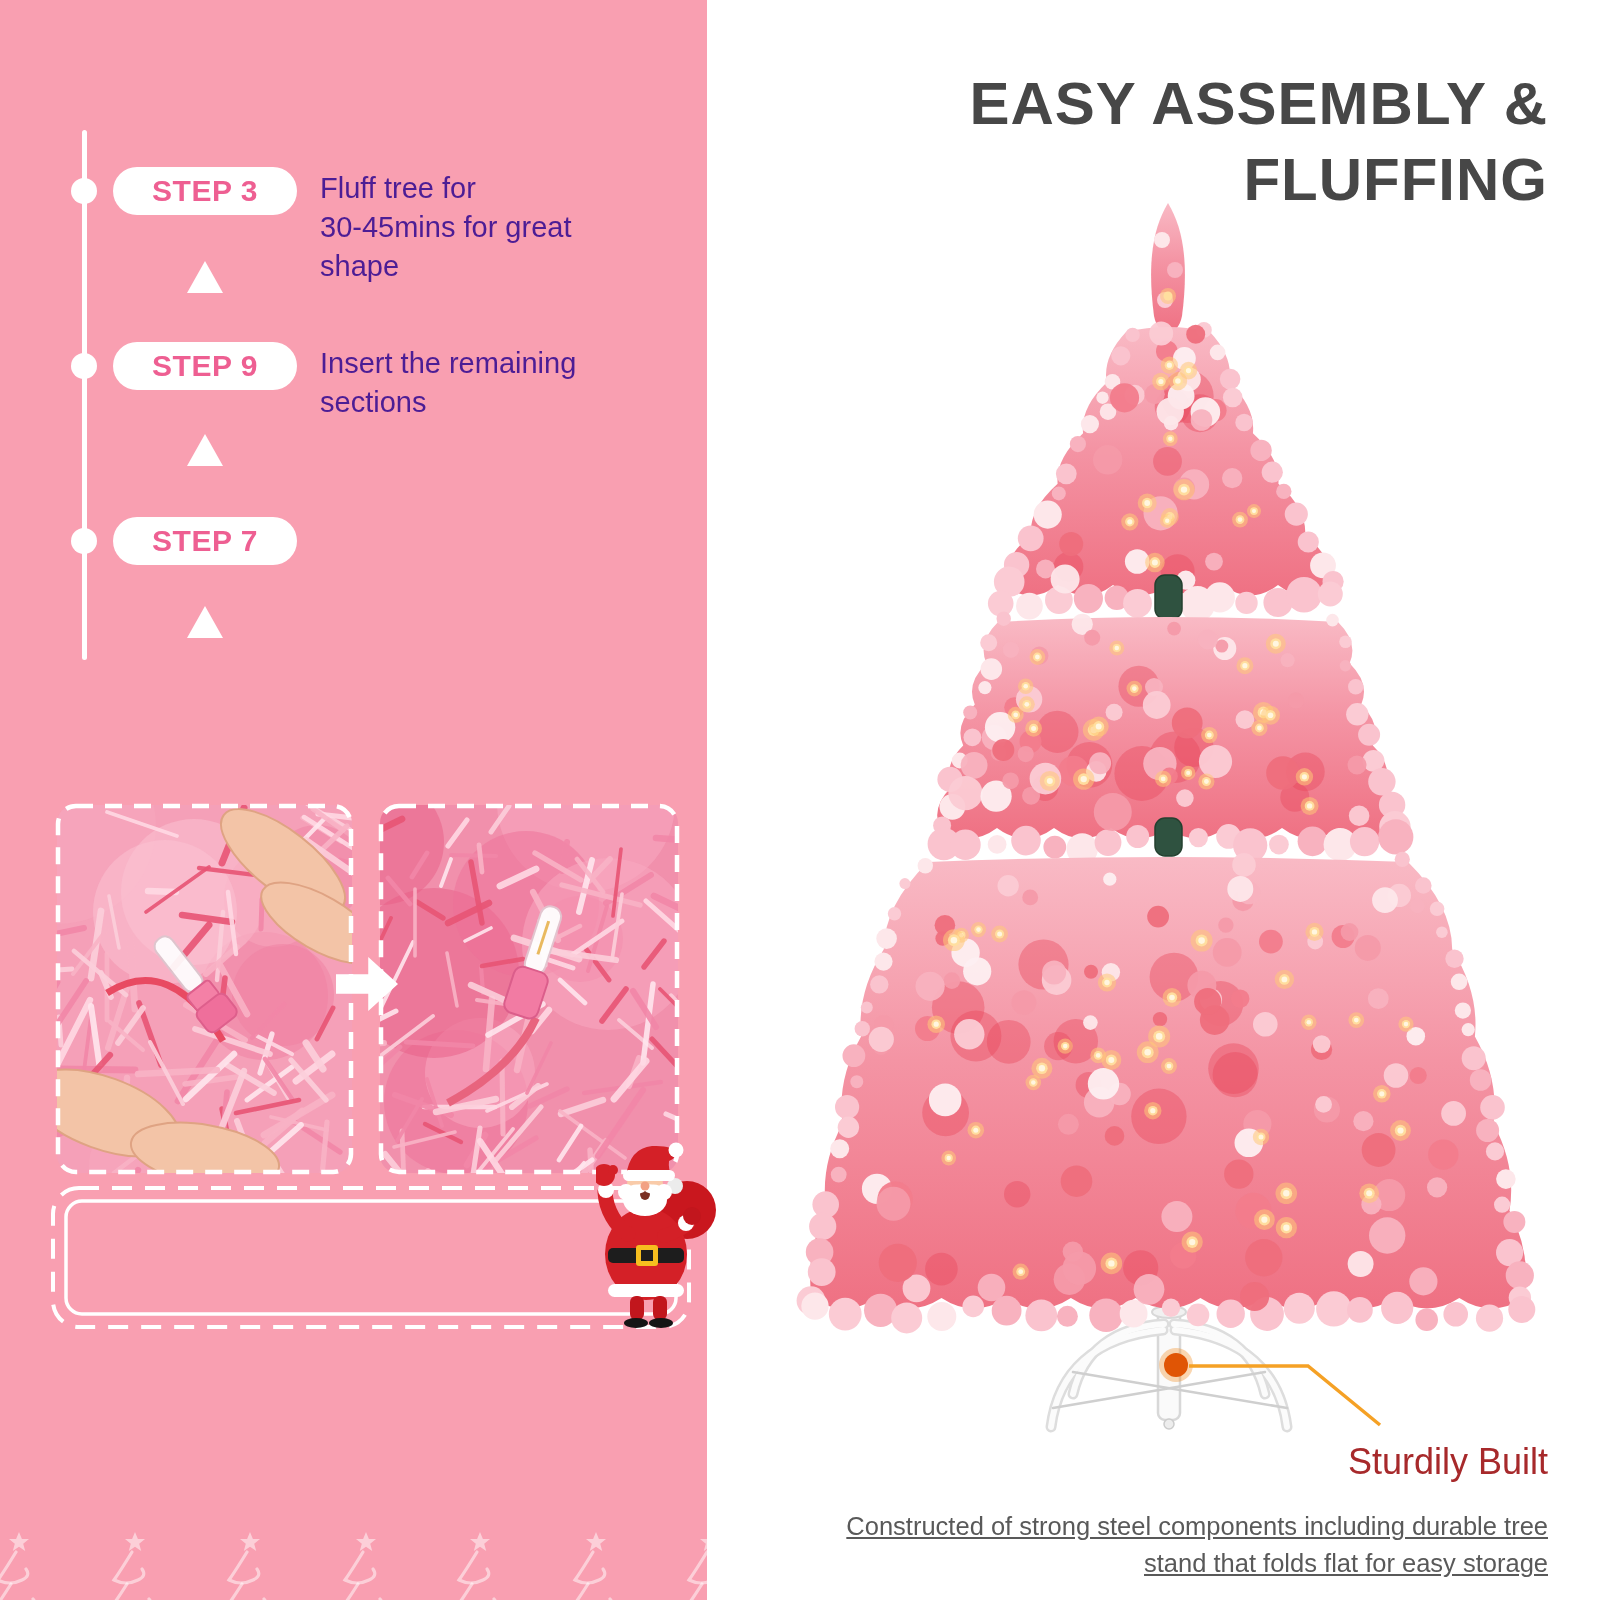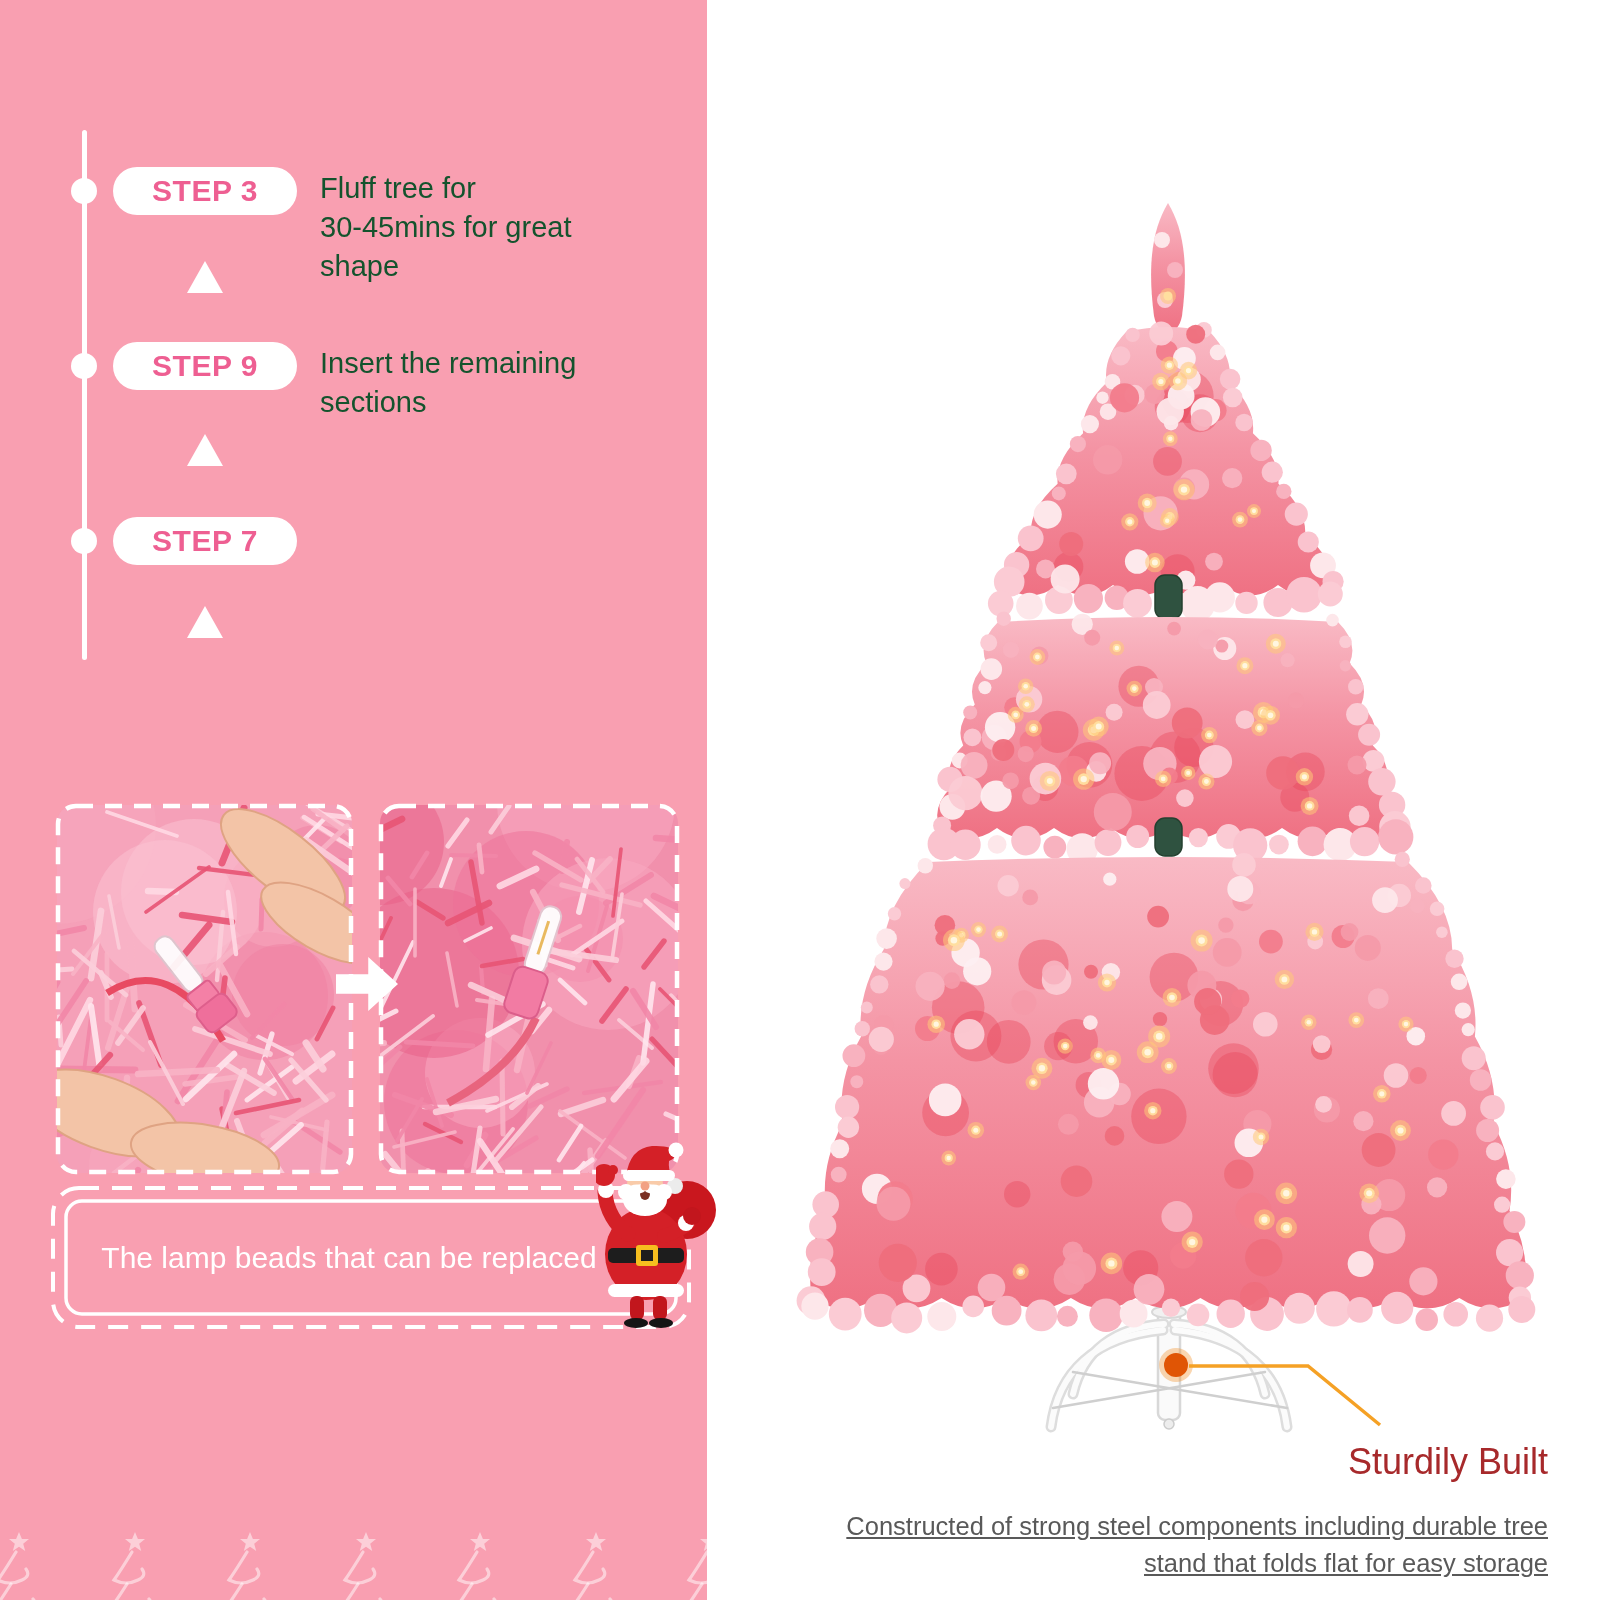--- a/index.html
+++ b/index.html
@@ -7,21 +7,21 @@
           font-family:"Liberation Sans",sans-serif;}
   
   .left-panel{position:absolute;left:0;top:0;width:707px;height:1600px;background:#F99FB1;}
   .tl-line{position:absolute;left:82px;top:130px;width:5px;height:530px;background:#fff;border-radius:3px;}
   .tl-dot{position:absolute;left:71px;width:26px;height:26px;border-radius:50%;background:#fff;}
   .pill{position:absolute;left:113px;width:184px;height:48px;background:#fff;border-radius:26px;
         display:flex;align-items:center;justify-content:center;color:#EE5F92;font-weight:bold;
         font-size:30px;letter-spacing:.5px;}
   .tri{position:absolute;left:187px;width:0;height:0;border-left:18px solid transparent;
        border-right:18px solid transparent;border-bottom:32px solid #fff;}
-  .sdesc{position:absolute;left:320px;width:400px;color:#14532d;font-size:29px;line-height:39px;
+  .sdesc{position:absolute;left:320px;width:400px;color:#4c1d95;font-size:29px;line-height:39px;
          white-space:pre-line;}
   .photo{position:absolute;top:803px;}
   .arrow{position:absolute;left:336px;top:957px;width:62px;height:54px;background:#fff;
          clip-path:polygon(0 32%,52% 32%,52% 0,100% 50%,52% 100%,52% 68%,0 68%);}
   .banner-svg{position:absolute;left:45px;top:1181px;}
   .banner-text{position:absolute;left:66px;top:1201px;width:610px;height:113px;display:flex;
                align-items:center;justify-content:center;padding-right:44px;box-sizing:border-box;
                color:#fff;font-size:30px;}
   .santa{position:absolute;left:596px;top:1130px;}
   .deco{position:absolute;left:0;top:1480px;}
@@ -304,21 +304,20 @@
           </g>
         </g>
         <rect x="3" y="3" width="296" height="366" rx="18" fill="none" stroke="#fff" stroke-width="4.5" stroke-dasharray="17 12"></rect>
       </svg>
     <div class="arrow"></div>
 
     <svg class="banner-svg" width="652" height="152">
       <rect x="8" y="7" width="636" height="139" rx="26" fill="none" stroke="#fff" stroke-width="4" stroke-dasharray="20 13"></rect>
       <rect x="21" y="20" width="610" height="113" rx="16" fill="none" stroke="#fff" stroke-width="3.5"></rect>
     </svg>
-    <div class="banner-text">The lamp beads that can be replaced</div>
 
     <svg class="santa" width="120" height="200" viewBox="0 0 120 200">
       <circle cx="91" cy="80" r="29" fill="#C9171E"></circle>
       <circle cx="79" cy="56" r="8" fill="#ECECEC"></circle>
       <ellipse cx="50" cy="124" rx="41" ry="46" fill="#D42027"></ellipse>
       <rect x="12" y="154" width="76" height="13" rx="6.5" fill="#fff"></rect>
       <rect x="34" y="166" width="14" height="24" rx="6" fill="#C2161D"></rect>
       <rect x="57" y="166" width="14" height="24" rx="6" fill="#C2161D"></rect>
       <ellipse cx="40" cy="193" rx="12" ry="5" fill="#151515"></ellipse>
       <ellipse cx="65" cy="193" rx="12" ry="5" fill="#151515"></ellipse>
@@ -361,20 +360,22 @@
         <use href="#decoTree" transform="translate(19,62)"></use>
         <use href="#decoTree" transform="translate(135,62)"></use>
         <use href="#decoTree" transform="translate(250,62)"></use>
         <use href="#decoTree" transform="translate(366,62)"></use>
         <use href="#decoTree" transform="translate(480,62)"></use>
         <use href="#decoTree" transform="translate(596,62)"></use>
         <use href="#decoTree" transform="translate(710,62)"></use>
       </svg>
   </div>
 
+  <div class="title">EASY ASSEMBLY &amp;
+FLUFFING</div>
 
   <svg id="treeSvg" class="tree-svg" width="868" height="1600" viewBox="732 0 868 1600">
       <defs>
         <linearGradient id="treeGrad" x1="0" y1="0" x2="0" y2="1">
    <stop offset="0" stop-color="#F9BAC5"></stop>
           <stop offset="0.45" stop-color="#F494A4"></stop>
    <stop offset="1" stop-color="#EF7183"></stop>
         </linearGradient>
       </defs>
       <g>

